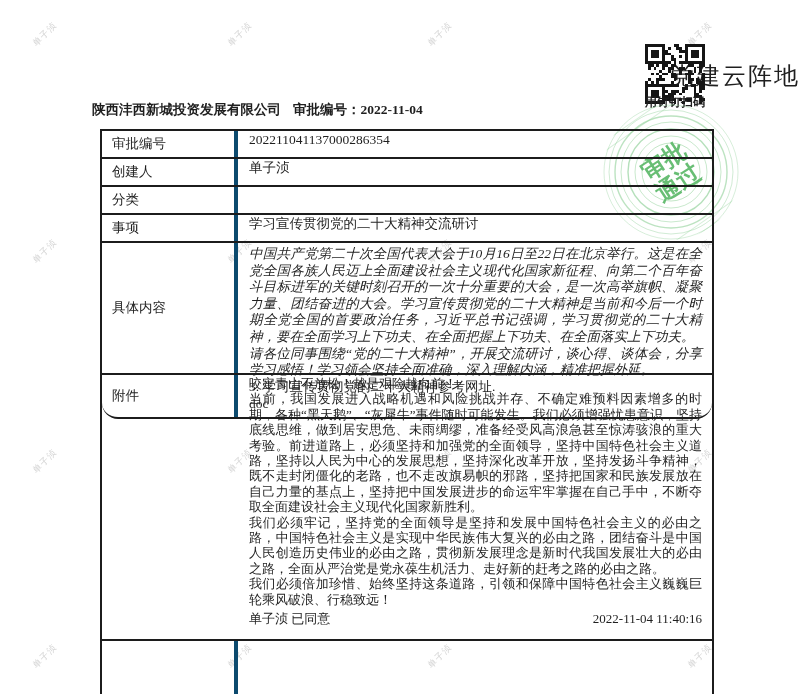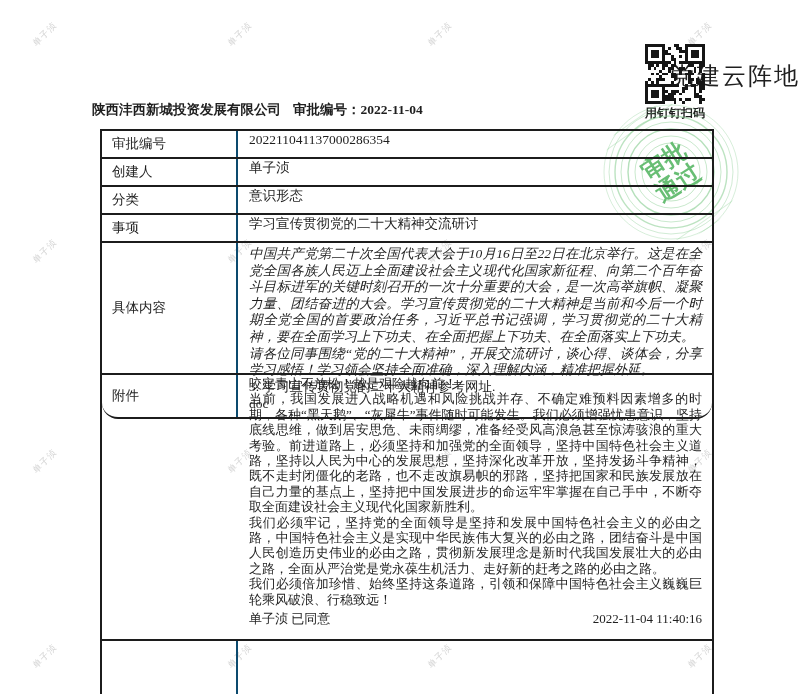--- a/index.html
+++ b/index.html
@@ -15,34 +15,34 @@
   
   .doc-title{
     position:absolute;left:0;top:60px;width:100%;text-align:right;
     font-size:24px;font-weight:400;letter-spacing:2px;
   }
   .meta-line{position:absolute;left:92px;top:101px;font-size:13.5px;font-weight:600;}
   .meta-created{position:absolute;left:293px;top:101px;font-size:13.5px;font-weight:600;}
   
   .qr-wrap{position:absolute;left:645px;top:44px;width:60px;height:60px;}
   .qr-caption{
-    position:absolute;left:633px;top:105px;width:84px;text-align:center;
+    position:absolute;left:633px;top:94px;width:84px;text-align:center;
     font-size:12px;font-weight:600;
   }
   
   .stamp{position:absolute;left:590px;top:93px;pointer-events:none;}
   
   .tbl{
     position:absolute;left:100px;top:129px;width:614px;
     border:2px solid #1c1c1c;box-sizing:border-box;background:transparent;
   }
   .trow{display:flex;border-bottom:2px solid #1c1c1c;box-sizing:border-box;}
   .trow:last-child{border-bottom:none;}
   .lcell{
-    width:136px;min-width:136px;border-right:2px solid #0c4a6e;box-sizing:border-box;
+    width:136px;min-width:136px;border-right:4px solid #0c4a6e;box-sizing:border-box;
     display:flex;align-items:center;padding:0 6px 0 10px;font-size:13.5px;
   }
   .vcell{
     flex:1;box-sizing:border-box;padding:3px 10px 11px 11px;font-size:13.5px;
     display:flex;align-items:center;
   }
   .vcell.block{display:block;align-items:initial;}
   .h30{height:28px;}
   .h-detail{height:132px;}
   .h-attach{height:44px;border-radius:16px;}
@@ -354,21 +354,20 @@
     </div>
 
     <div class="trow h30">
       <div class="lcell">创建人</div>
       <div class="vcell">单子浈</div>
     </div>
 
 
     <div class="trow h30">
       <div class="lcell">分类</div>
-      <div class="vcell">意识形态</div>
     </div>
 
     <div class="trow h30">
       <div class="lcell">事项</div>
       <div class="vcell">学习宣传贯彻党的二十大精神交流研讨</div>
     </div>
 
     <div class="trow h-detail">
       <div class="lcell">具体内容</div>
       <div class="vcell block">

